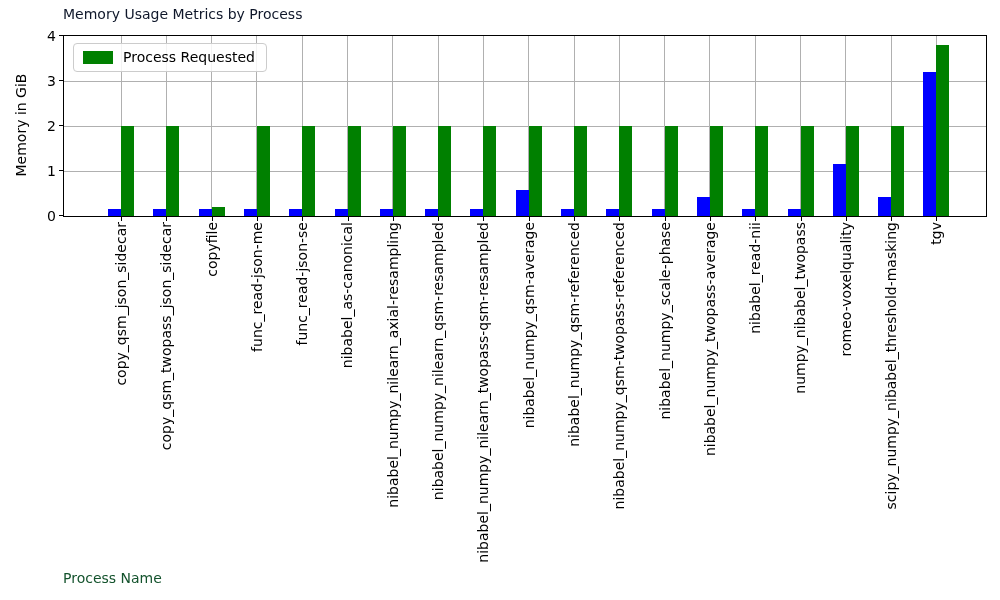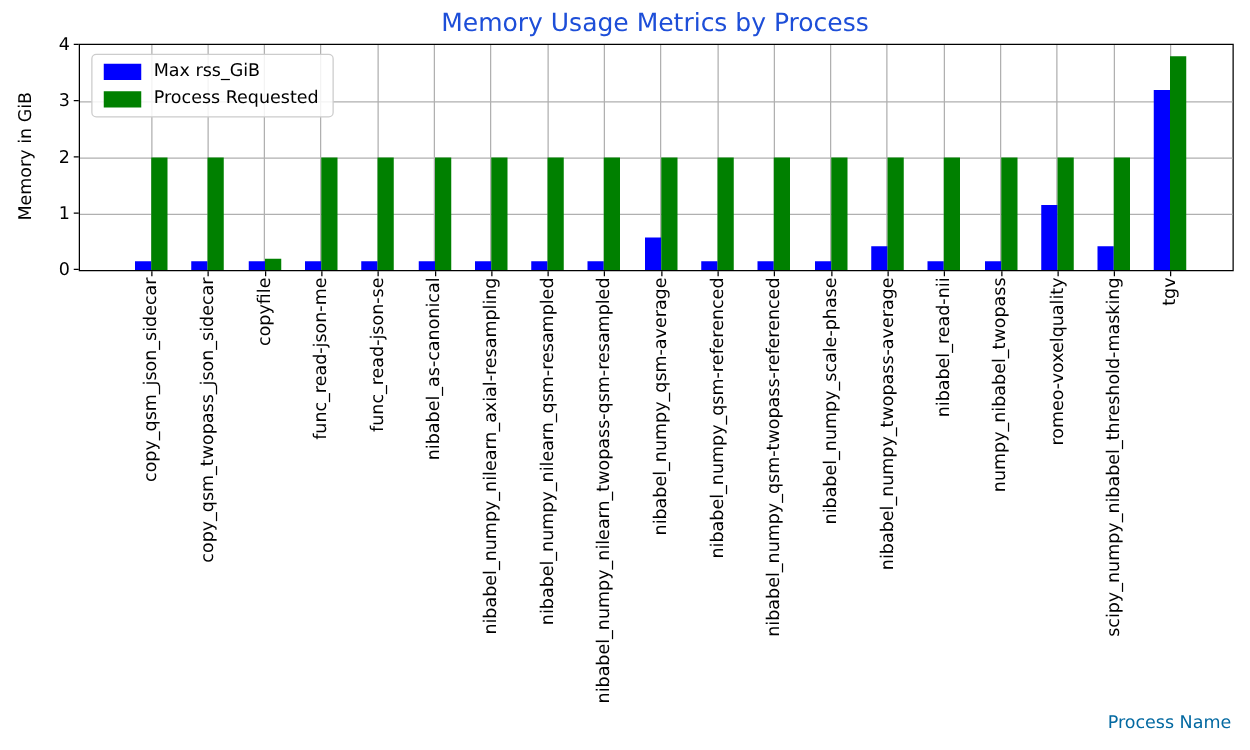--- a/index.html
+++ b/index.html
@@ -13,23 +13,22 @@
     width: 1000px;
     height: 600px;
     background: #ffffff;
     overflow: hidden;
   }
   .chart-title {
     position: absolute;
     top: 6px;
     left: 63px;
     width: 922px;
-    text-align: center;
-    font-size: 20px;
-    color: #1d4ed8;
+    font-size: 14px;
+    color: #0f172a;
     white-space: nowrap;
   }
   .plot {
     position: absolute;
     left: 63px;
     top: 35px;
     width: 922px;
     height: 180px;
     border: 1px solid #000000;
     box-sizing: content-box;
@@ -99,23 +98,23 @@
     transform: translate(-50%, -50%) rotate(-90deg);
     white-space: nowrap;
     font-size: 14px;
     color: #000000;
   }
   .xlabel {
     position: absolute;
     top: 570px;
     left: 63px;
     width: 922px;
-    text-align: right;
-    font-size: 14px;
-    color: #0369a1;
+    text-align: left;
+    font-size: 14px;
+    color: #14532d;
   }
   .legend {
     position: absolute;
     left: 9px;
     top: 7px;
     background: rgba(255, 255, 255, 0.85);
     border: 1px solid #cccccc;
     border-radius: 4px;
     padding: 6px 11px 6px 9px;
     z-index: 3;
@@ -143,24 +142,20 @@
 </head>
 <body>
 
 <div class="figure">
   <div class="chart-title">Memory Usage Metrics by Process</div>
 
   <div class="ylabel">Memory in GiB</div>
 
   <div class="plot" id="plot">
     <div class="legend" id="legend">
-        <div class="legend-row">
-          <div class="legend-swatch" style="background: rgb(0, 0, 255);"></div>
-          <div class="legend-label">Max rss_GiB</div>
-        </div>
         <div class="legend-row">
           <div class="legend-swatch" style="background: rgb(0, 128, 0);"></div>
           <div class="legend-label">Process Requested</div>
         </div>
       </div>
   <div class="gridline-h" style="top: 134.5px; background: rgb(176, 176, 176);"></div>
       <div class="gridline-h" style="top: 89.5px; background: rgb(176, 176, 176);"></div>
       <div class="gridline-h" style="top: 44.5px; background: rgb(176, 176, 176);"></div>
       <div class="gridline-v" style="left: 56.5px; background: rgb(176, 176, 176);"></div>
       <div class="bar" style="left: 44px; width: 13px; height: 7px; background: rgb(0, 0, 255);"></div>

